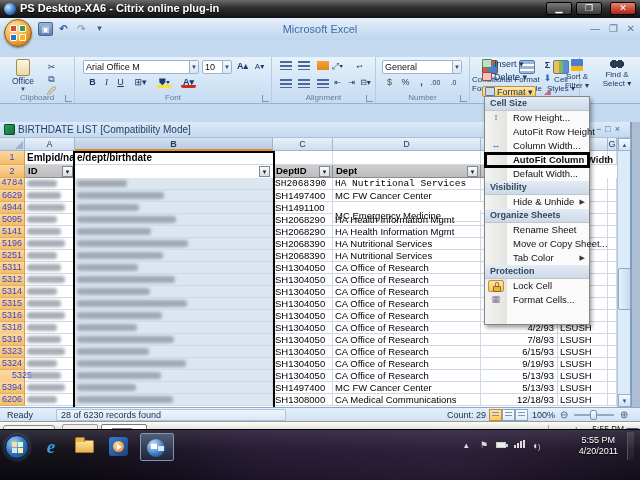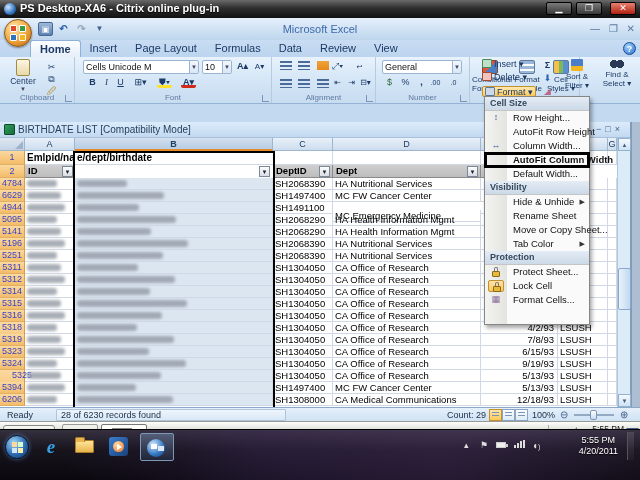--- a/index.html
+++ b/index.html
@@ -253,51 +253,39 @@
       <span class="winbtn abs" style="right:22px;top:6px">❐</span>
       <span class="winbtn abs" style="right:5px;top:6px">✕</span>
     </div>
     <div id="office-btn" class="abs">
       <i class="pane" style="left:5px;top:5px;background:#e14a28"></i>
       <i class="pane" style="left:14px;top:5px;background:#3a9b46"></i>
       <i class="pane" style="left:5px;top:14px;background:#2f74c0"></i>
       <i class="pane" style="left:14px;top:14px;background:#f3b61c"></i>
     </div>
 
-    <div id="tab-row" class="abs">
-      <div id="tabs-wrap">
-          <div class="rtab active">Home</div>
-          <div class="rtab">Insert</div>
-          <div class="rtab">Page Layout</div>
-          <div class="rtab">Formulas</div>
-          <div class="rtab">Data</div>
-          <div class="rtab">Review</div>
-          <div class="rtab">View</div>
-        </div>
-      <span id="help-btn">?</span>
-    </div>
 
     <div id="ribbon" class="abs">
 
       <div class="rgroup" style="left:0;width:75px">
         <div class="abs" style="left:8px;top:2px;width:30px;text-align:center">
           <div style="margin:0 auto;width:14px;height:17px;background:linear-gradient(#fdf6e3,#e8d9a8);border:1px solid #a08c4a;border-radius:2px"></div>
-          <div style="font-size:8.5px;color:#1b3a66">Center</div>
+          <div style="font-size:8.5px;color:#1b3a66">Office</div>
           <div style="font-size:6px;color:#446">▼</div>
         </div>
         <span class="mini" style="left:44px;top:4px">✂</span>
         <span class="mini" style="left:44px;top:16px">⧉</span>
         <span class="mini" style="left:44px;top:28px;color:#b58e2a">🖉</span>
         <div class="glabel">Clipboard</div>
         <span class="launcher"></span>
       </div>
 
       <div class="rgroup" style="left:75px;width:197px">
         <div class="combo" style="left:8px;top:3px;width:116px">
-          <span>Cells Unicode M</span><span class="dd">▼</span>
+          <span>Arial Office M</span><span class="dd">▼</span>
         </div>
         <div class="combo" style="left:127px;top:3px;width:30px">
           <span>10</span><span class="dd">▼</span>
         </div>
         <span class="mini" style="left:160px;top:3px;font-weight:bold">A▴</span>
         <span class="mini" style="left:177px;top:3px;font-size:8px">A▾</span>
         <span class="mini" style="left:10px;top:19px;font-weight:bold">B</span>
         <span class="mini" style="left:24px;top:19px;font-style:italic;font-family:'Liberation Serif',serif">I</span>
         <span class="mini" style="left:38px;top:19px;text-decoration:underline">U</span>
         <span class="mini" style="left:58px;top:19px">⊞▾</span>
@@ -417,21 +405,21 @@
           <div class="fdd" style="left:62px">▼</div>
           <div class="fdd" style="left:259px">▼</div>
           <div class="fcell" style="left:273px;width:60px"><span>DeptID</span></div>
           <div class="fdd" style="left:319px">▼</div>
           <div class="fcell" style="left:333px;width:148px"><span>Dept</span></div>
           <div class="fdd" style="left:467px">▼</div>
           <div class="fcell" style="left:481px;width:77px"></div>
         </div>
 
         <div id="rows" class="abs" style="left:0;top:56px;width:617px;height:229px;overflow:hidden">
-            <div style="position: absolute; left: 0px; top: 0px; width: 617px; height: 12px;">
+            <div style="position: absolute; left: 0px; top: 0px; width: 617px; height: 12px; font-family: Liberation Mono, monospace;">
               <div class="rh" style="top: 0px; height: 12px; line-height: 11px;">4784</div>
               <div class="gcell" style="left: 25px; width: 50px; top: 0px; height: 12px; line-height: 11px;">
                 <div class="blob" style="width: 30px;"></div>
               </div>
               <div class="gcell bsel" style="left: 75px; width: 198px; top: 0px; height: 12px; line-height: 11px;">
                 <div class="blob" style="width: 50px;"></div>
               </div>
               <div class="gcell" style="left: 273px; width: 60px; top: 0px; height: 12px; line-height: 11px;">SH2068390</div>
               <div class="gcell" style="left: 333px; width: 148px; top: 0px; height: 12px; line-height: 11px;">HA Nutritional Services</div>
               <div class="gcell rt" style="left: 481px; width: 77px; top: 0px; height: 12px; line-height: 11px;"></div>
@@ -753,28 +741,25 @@
 
   <div id="fmt-menu" class="abs">
       <div class="m-h">Cell Size</div>
       <div class="m-i"><span class="m-ico">↕</span><span>Row Height...</span></div>
       <div class="m-i"><span>AutoFit Row Height</span></div>
       <div class="m-i"><span class="m-ico">↔</span><span>Column Width...</span></div>
       <div class="m-i hl"><span>AutoFit Column Width</span></div>
       <div class="m-i"><span>Default Width...</span></div>
       <div class="m-h">Visibility</div>
       <div class="m-i"><span>Hide &amp; Unhide</span><span class="arr">▶</span></div>
+      <div class="m-h">Organize Sheets</div>
       <div class="m-i"><span>Rename Sheet</span></div>
       <div class="m-i"><span>Move or Copy Sheet...</span></div>
       <div class="m-i"><span>Tab Color</span><span class="arr">▶</span></div>
       <div class="m-h">Protection</div>
-      <div class="m-i"><span class="m-ico">
-          <span class="lockarc"></span>
-          <span class="lockbody"></span>
-        </span><span>Protect Sheet...</span></div>
       <div class="m-i"><span class="m-ico tog">
           <span class="lockarc"></span>
           <span class="lockbody"></span>
         </span><span>Lock Cell</span></div>
       <div class="m-i"><span class="m-ico" style="color: rgb(138, 106, 154);">▦</span><span>Format Cells...</span></div>
     </div>
 
   <div id="w7bar" class="abs">
     <div id="orb">
       <span class="flag">

